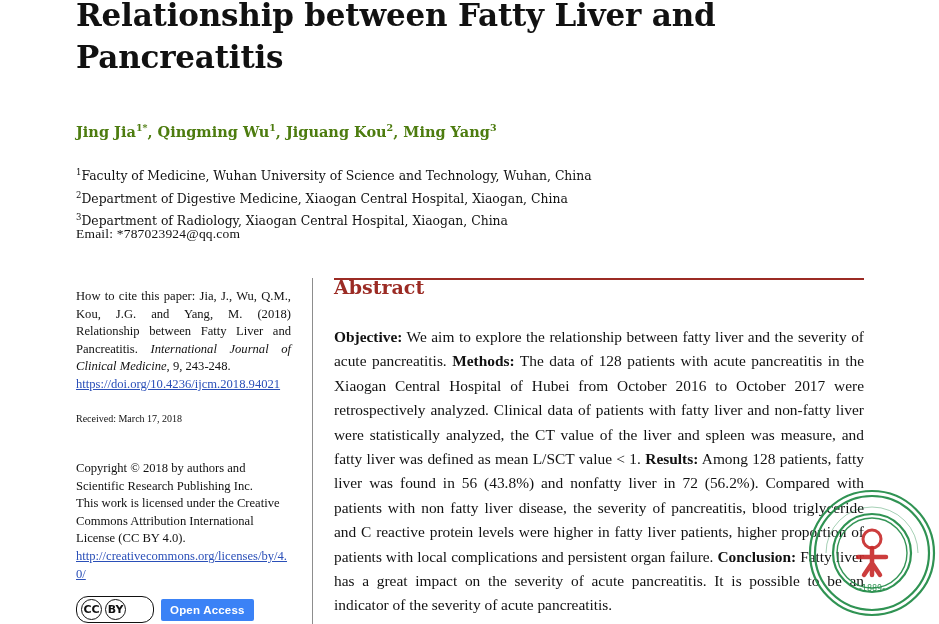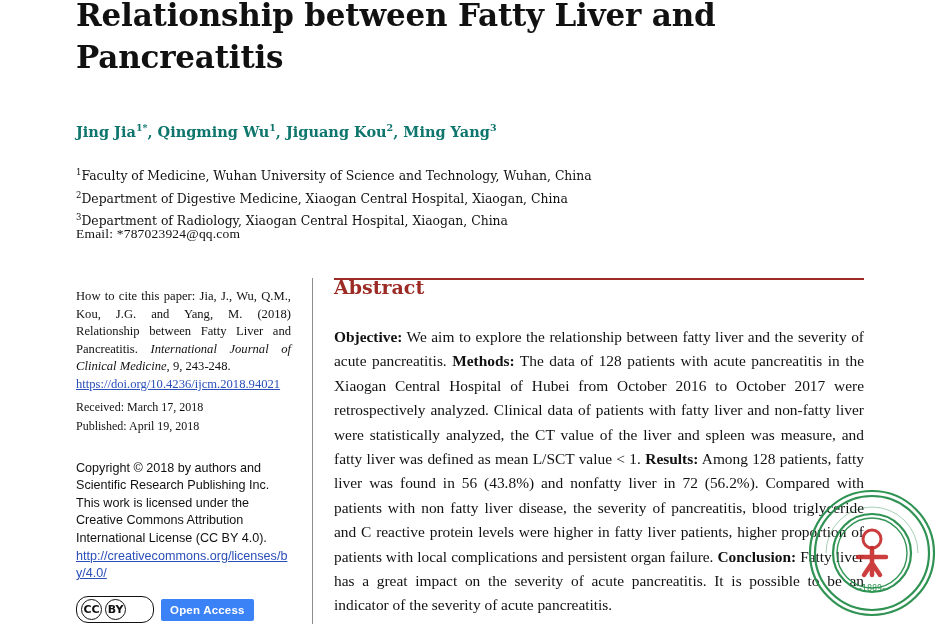--- a/index.html
+++ b/index.html
@@ -33,21 +33,21 @@
     letter-spacing: -0.2px;
     color: #111111;
   }
   .authors {
     position: absolute;
     left: 76px;
     top: 122px;
     font-family: "DejaVu Serif", serif;
     font-size: 14.5px;
     font-weight: bold;
-    color: #0f766e;
+    color: #4d7c0f;
   }
   .authors sup { font-size: 9.5px; font-weight: bold; }
   .affils {
     position: absolute;
     left: 76px;
     top: 163px;
     width: 560px;
     font-family: "DejaVu Serif", serif;
     font-size: 12.4px;
     line-height: 19.5px;
@@ -78,29 +78,29 @@
     text-align: justify;
     color: #111111;
   }
   .cite i { font-style: italic; }
   .link {
     color: #2a4fb8;
     text-decoration: underline;
     word-break: break-all;
   }
   .dates {
-    margin-top: 4px;
-    font-family: "Liberation Serif", serif;
-    font-size: 12px;
+    margin-top: 15px;
+    font-family: "Liberation Serif", serif;
+    font-size: 10px;
     line-height: 19.5px;
     color: #111111;
   }
   .copyright {
-    margin-top: 23px;
-    font-family: Liberation Sans, sans-serif;
+    margin-top: 32px;
+    font-family: Liberation Serif, serif;
     font-size: 12.6px;
     line-height: 17.6px;
     color: #111111;
   }
   .cc-row {
     position: absolute;
     left: 76px;
     top: 596px;
     display: flex;
     align-items: center;
@@ -208,21 +208,20 @@
 
   <div class="leftcol">
     <div class="cite">
       <span>How to cite this paper: Jia, J., Wu, Q.M., Kou, J.G. and Yang, M. (2018) Relationship between Fatty Liver and Pancreatitis. <i>International Journal of Clinical Medicine</i>, 9, 243-248.</span>
       <br>
       <a class="link" href="#">https://doi.org/10.4236/ijcm.2018.94021</a>
     </div>
 
     <div class="dates">
       <div>Received: March 17, 2018</div>
-      <div>Published: April 19, 2018</div>
     </div>
 
     <div class="copyright">
       <span>Copyright © 2018 by authors and Scientific Research Publishing Inc.<br>This work is licensed under the Creative Commons Attribution International License (CC BY 4.0).</span>
       <br>
       <a class="link" href="#">http://creativecommons.org/licenses/by/4.0/</a>
     </div>
   </div>
 
   <div class="cc-row">

